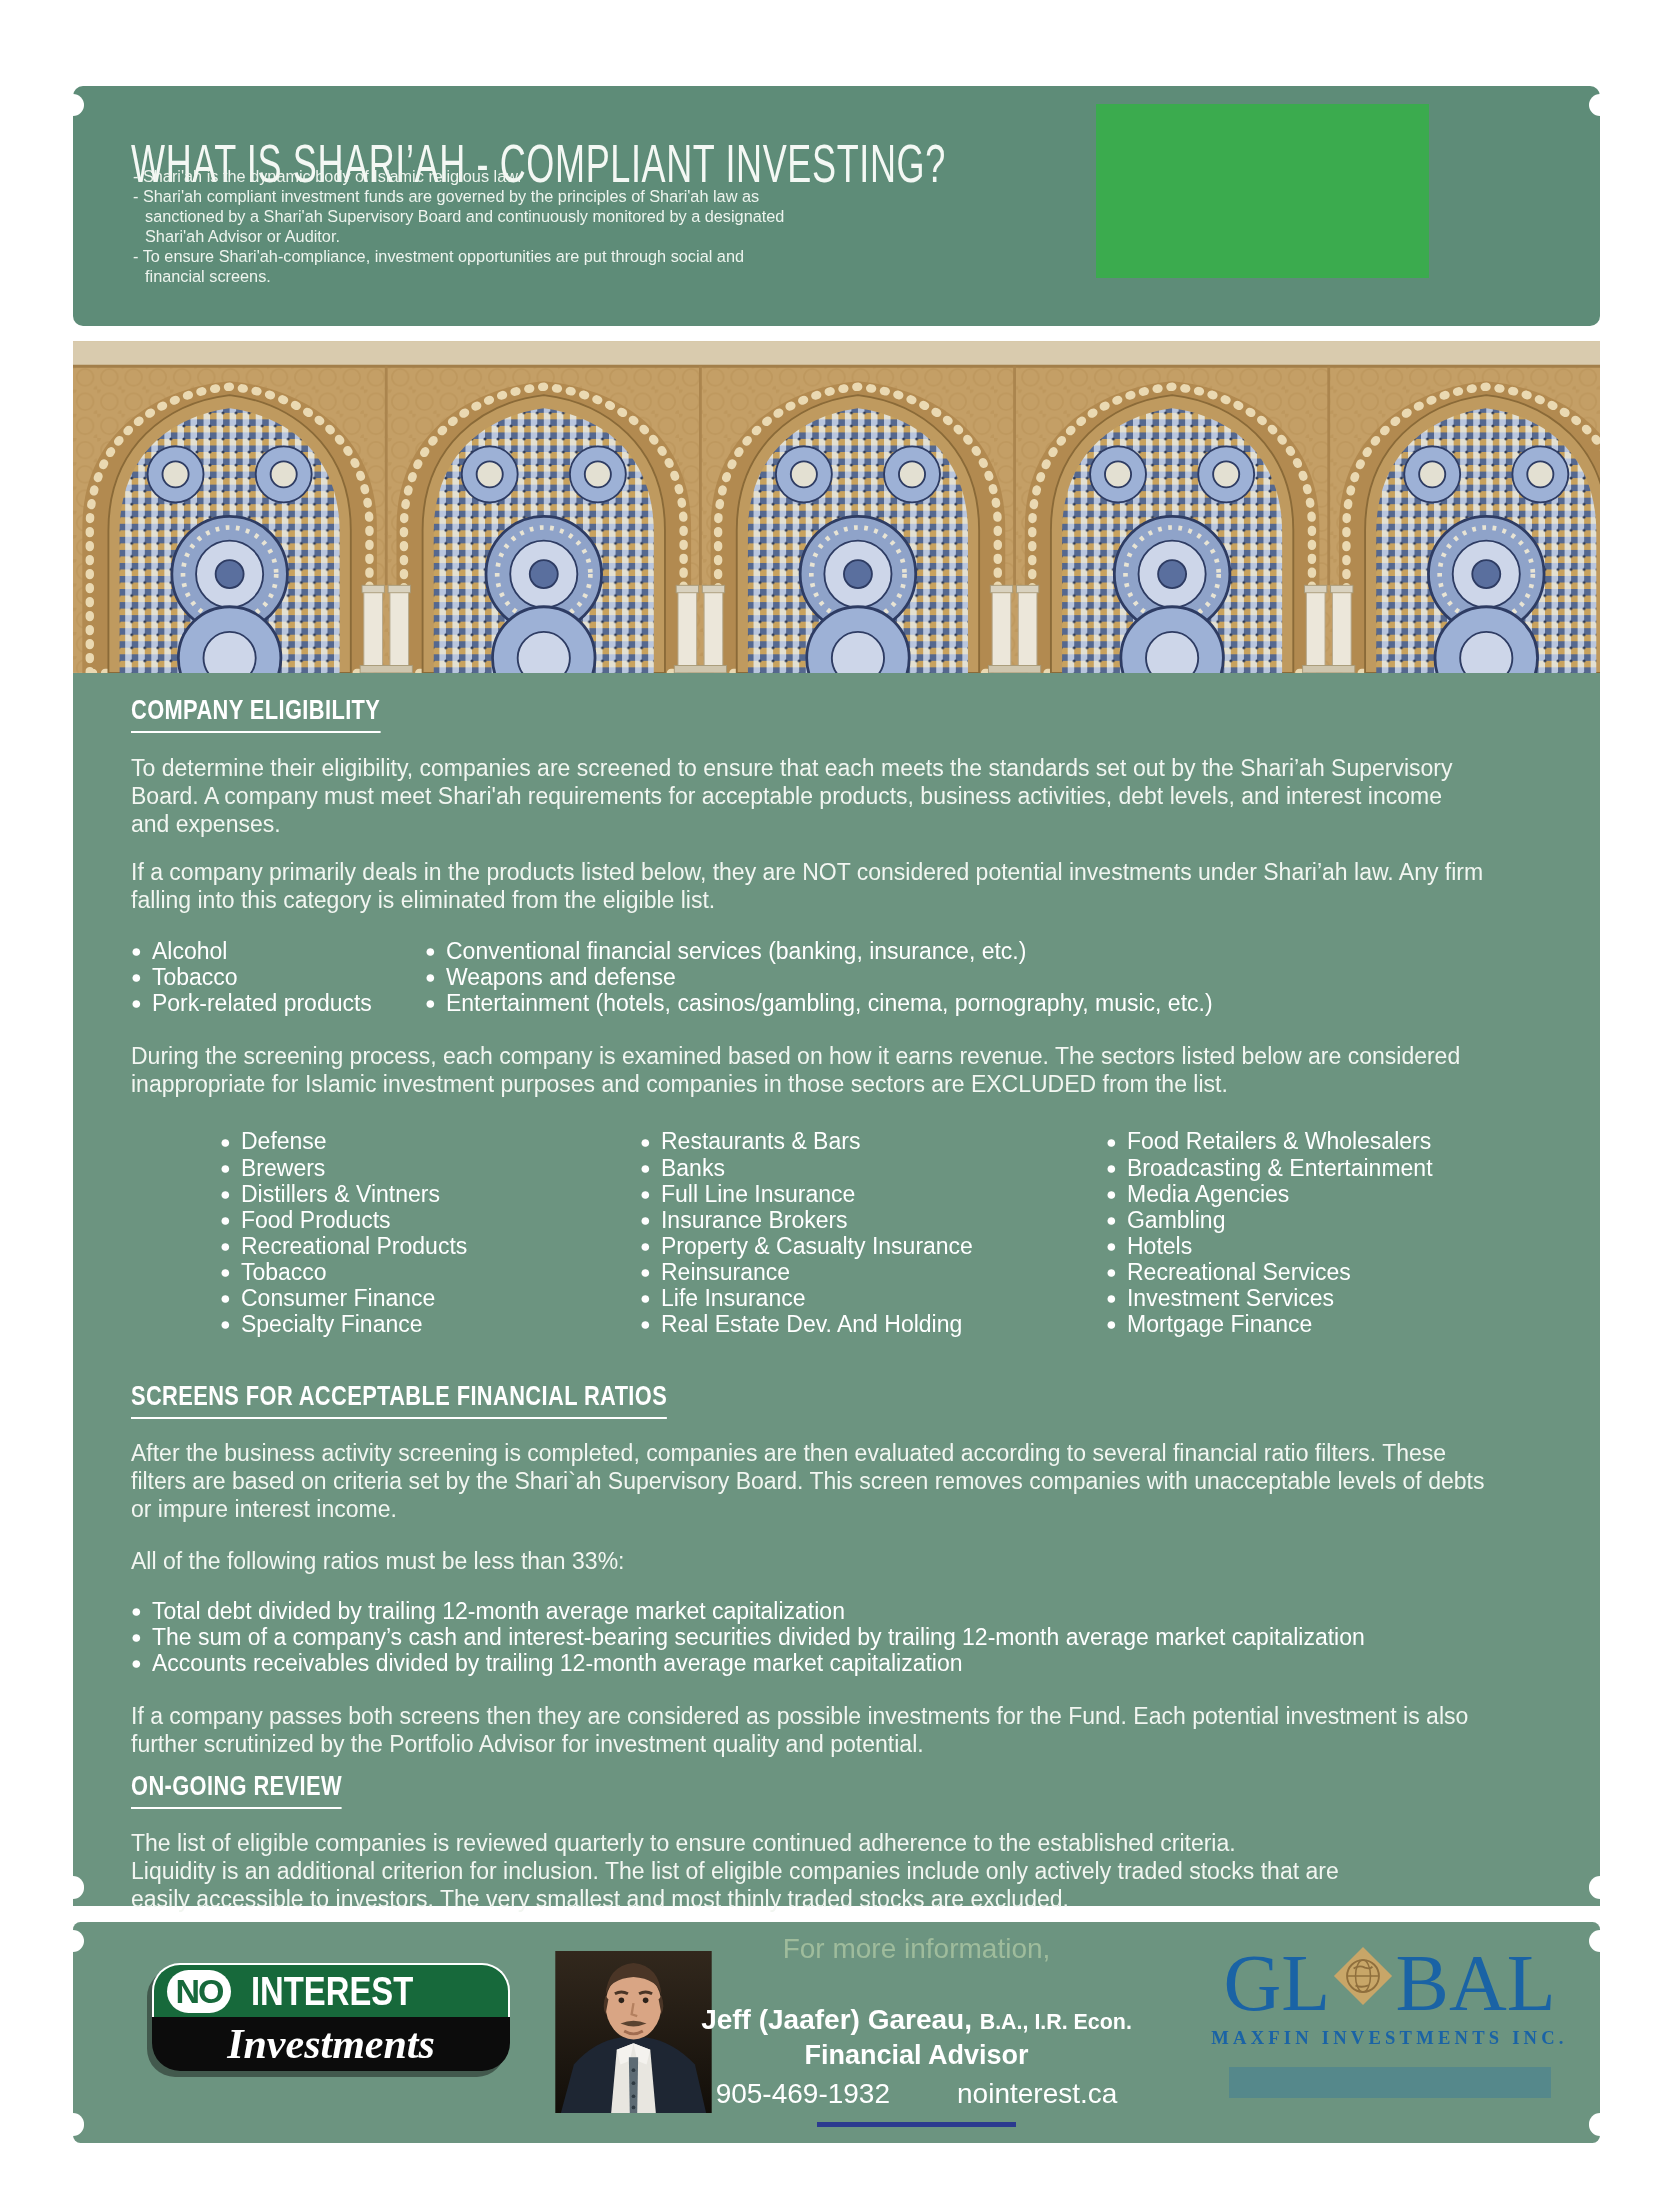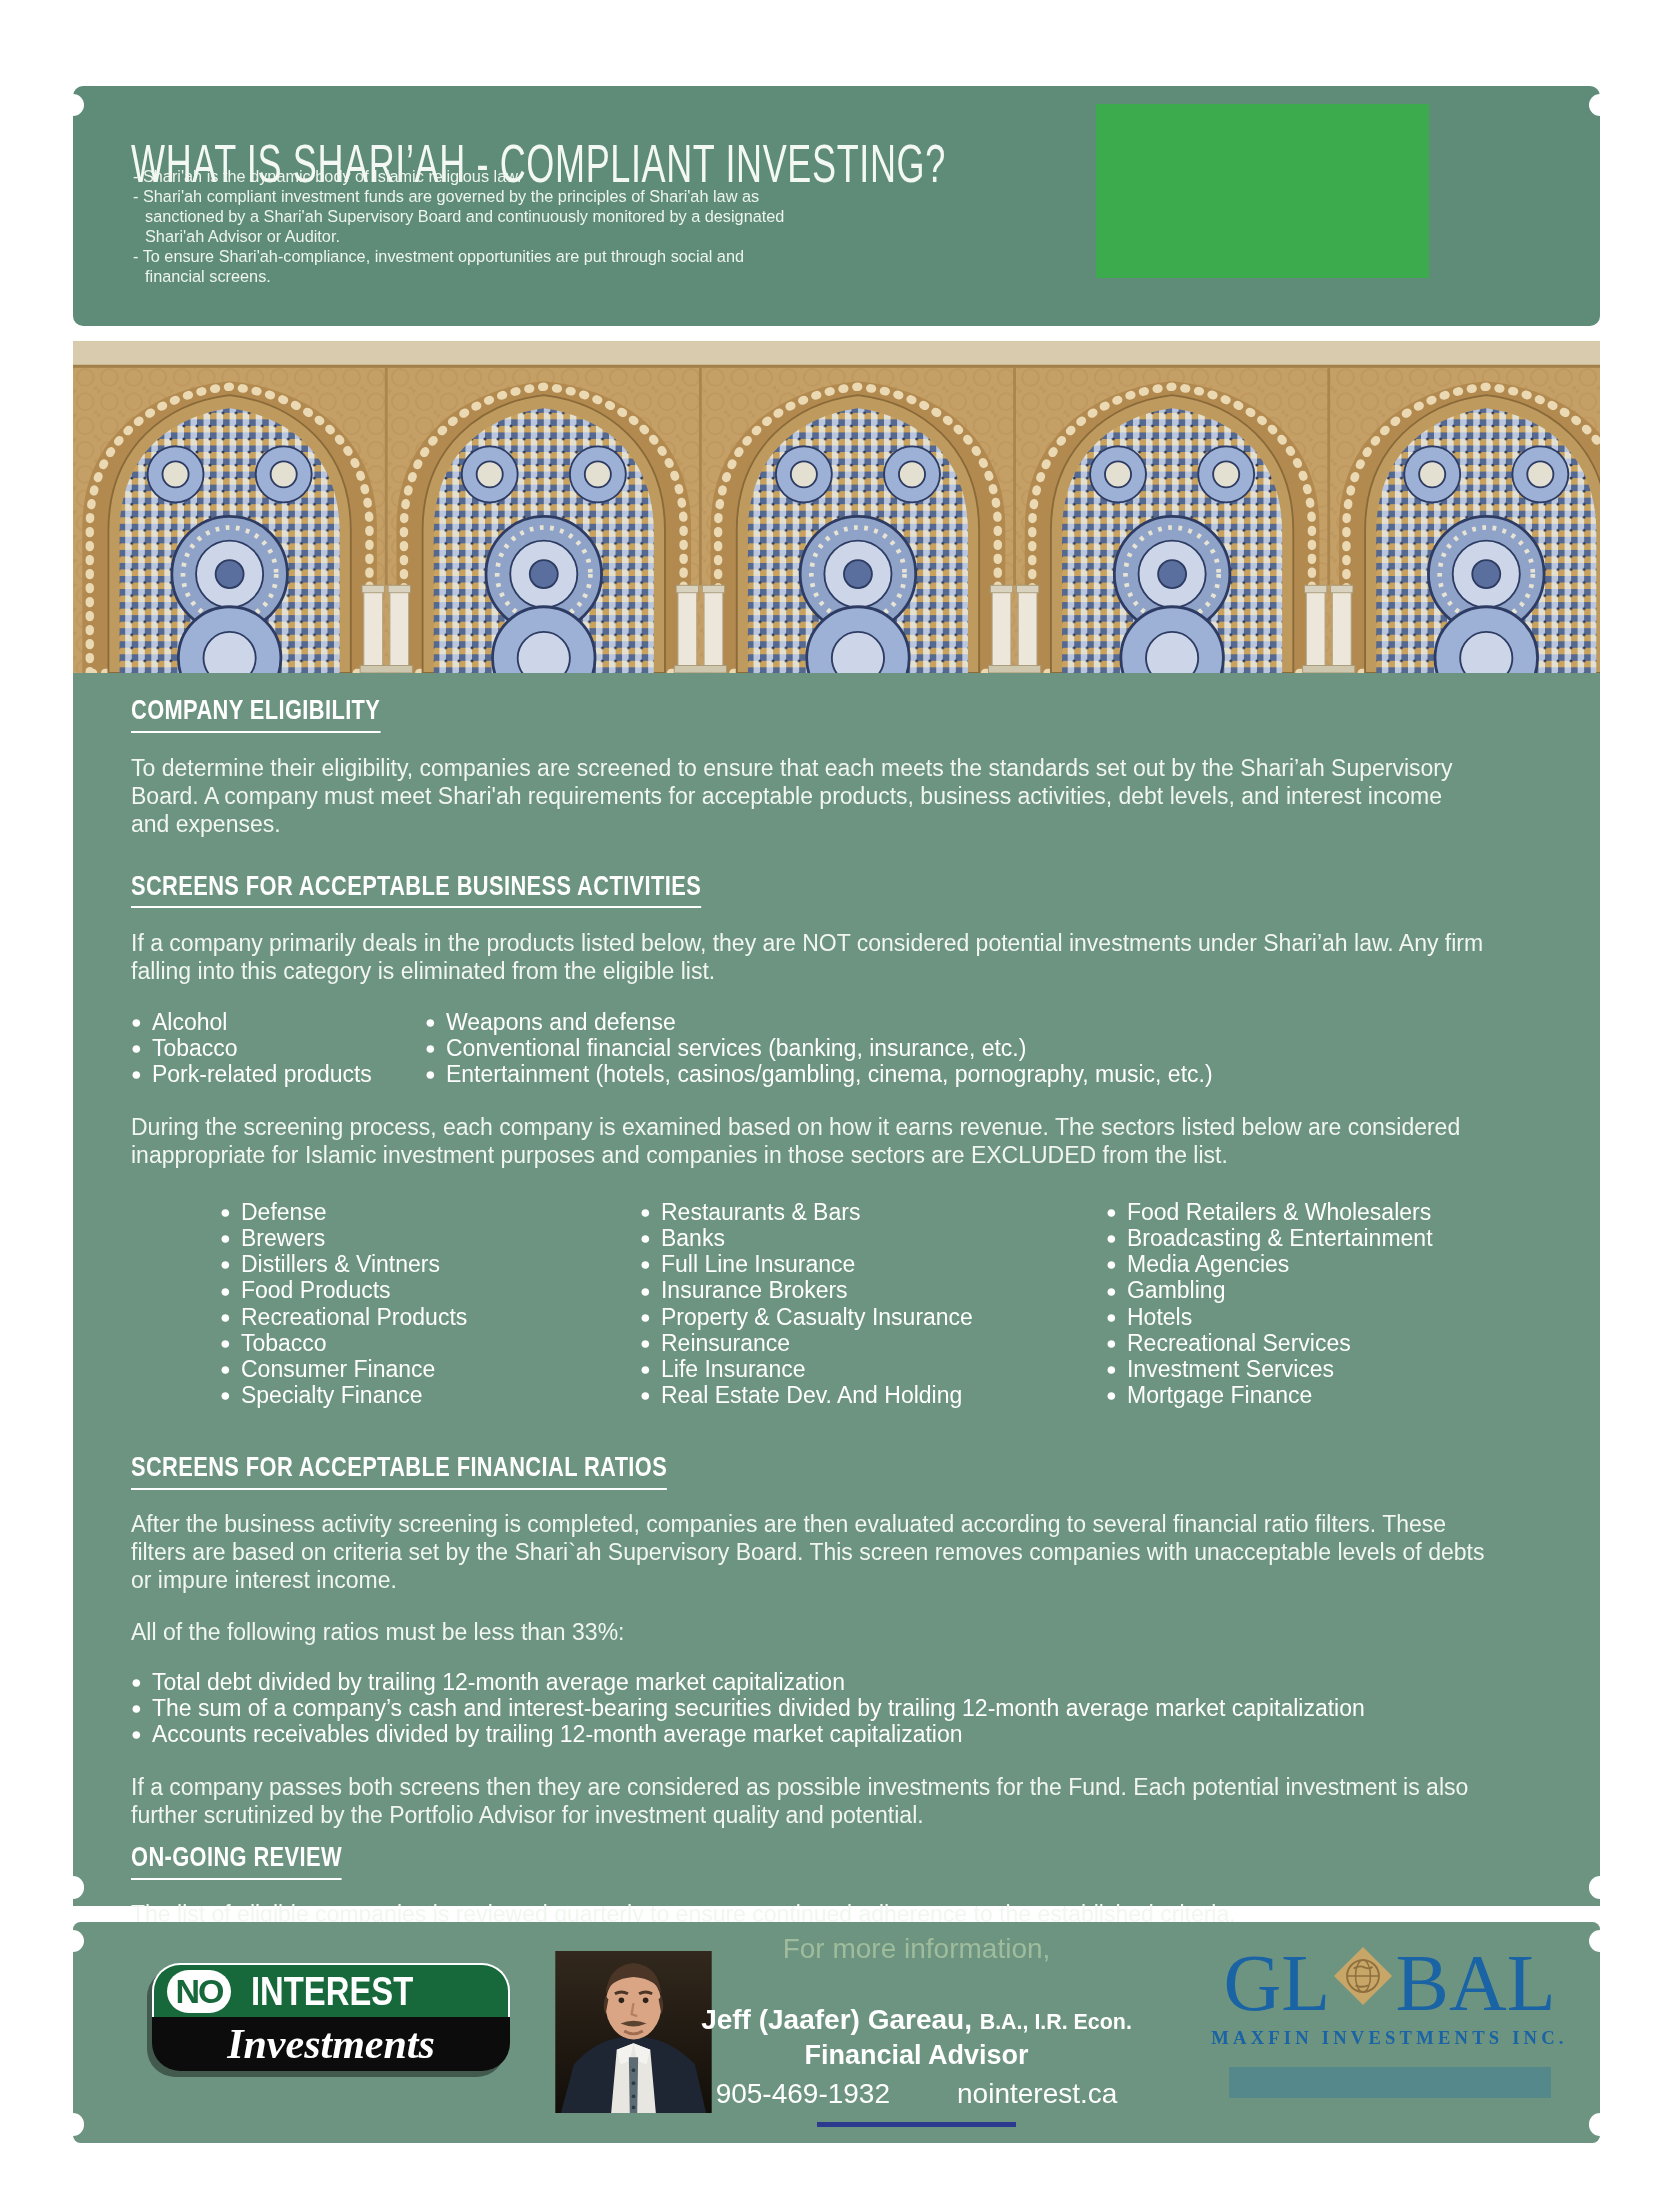--- a/index.html
+++ b/index.html
@@ -166,37 +166,34 @@
   <span class="notch n-bl"></span>
   <span class="notch n-br"></span>
 
   <h2 class="shead">COMPANY ELIGIBILITY</h2>
   <div class="para" style="margin-top:20.5px">
     <div class="line">To determine their eligibility, companies are screened to ensure that each meets the standards set out by the Shari’ah Supervisory</div>
     <div class="line">Board. A company must meet Shari'ah requirements for acceptable products, business activities, debt levels, and interest income</div>
     <div class="line">and expenses.</div>
   </div>
 
-  <div class="mt-sec">
-    <h2 class="shead">SCREENS FOR ACCEPTABLE BUSINESS ACTIVITIES</h2>
-  </div>
   <div class="para" style="margin-top:20.5px">
     <div class="line">If a company primarily deals in the products listed below, they are NOT considered potential investments under Shari’ah law. Any firm</div>
     <div class="line">falling into this category is eliminated from the eligible list.</div>
   </div>
 
   <div class="twocol">
     <ul class="c1">
       <li class="b">Alcohol</li>
       <li class="b">Tobacco</li>
       <li class="b">Pork-related products</li>
     </ul>
     <ul class="c2">
+      <li class="b">Conventional financial services (banking, insurance, etc.)</li>
       <li class="b">Weapons and defense</li>
-      <li class="b">Conventional financial services (banking, insurance, etc.)</li>
       <li class="b">Entertainment (hotels, casinos/gambling, cinema, pornography, music, etc.)</li>
     </ul>
   </div>
 
   <div class="para" style="margin-top:26px">
     <div class="line">During the screening process, each company is examined based on how it earns revenue. The sectors listed below are considered</div>
     <div class="line">inappropriate for Islamic investment purposes and companies in those sectors are EXCLUDED from the list.</div>
   </div>
 
   <div class="threecol">

